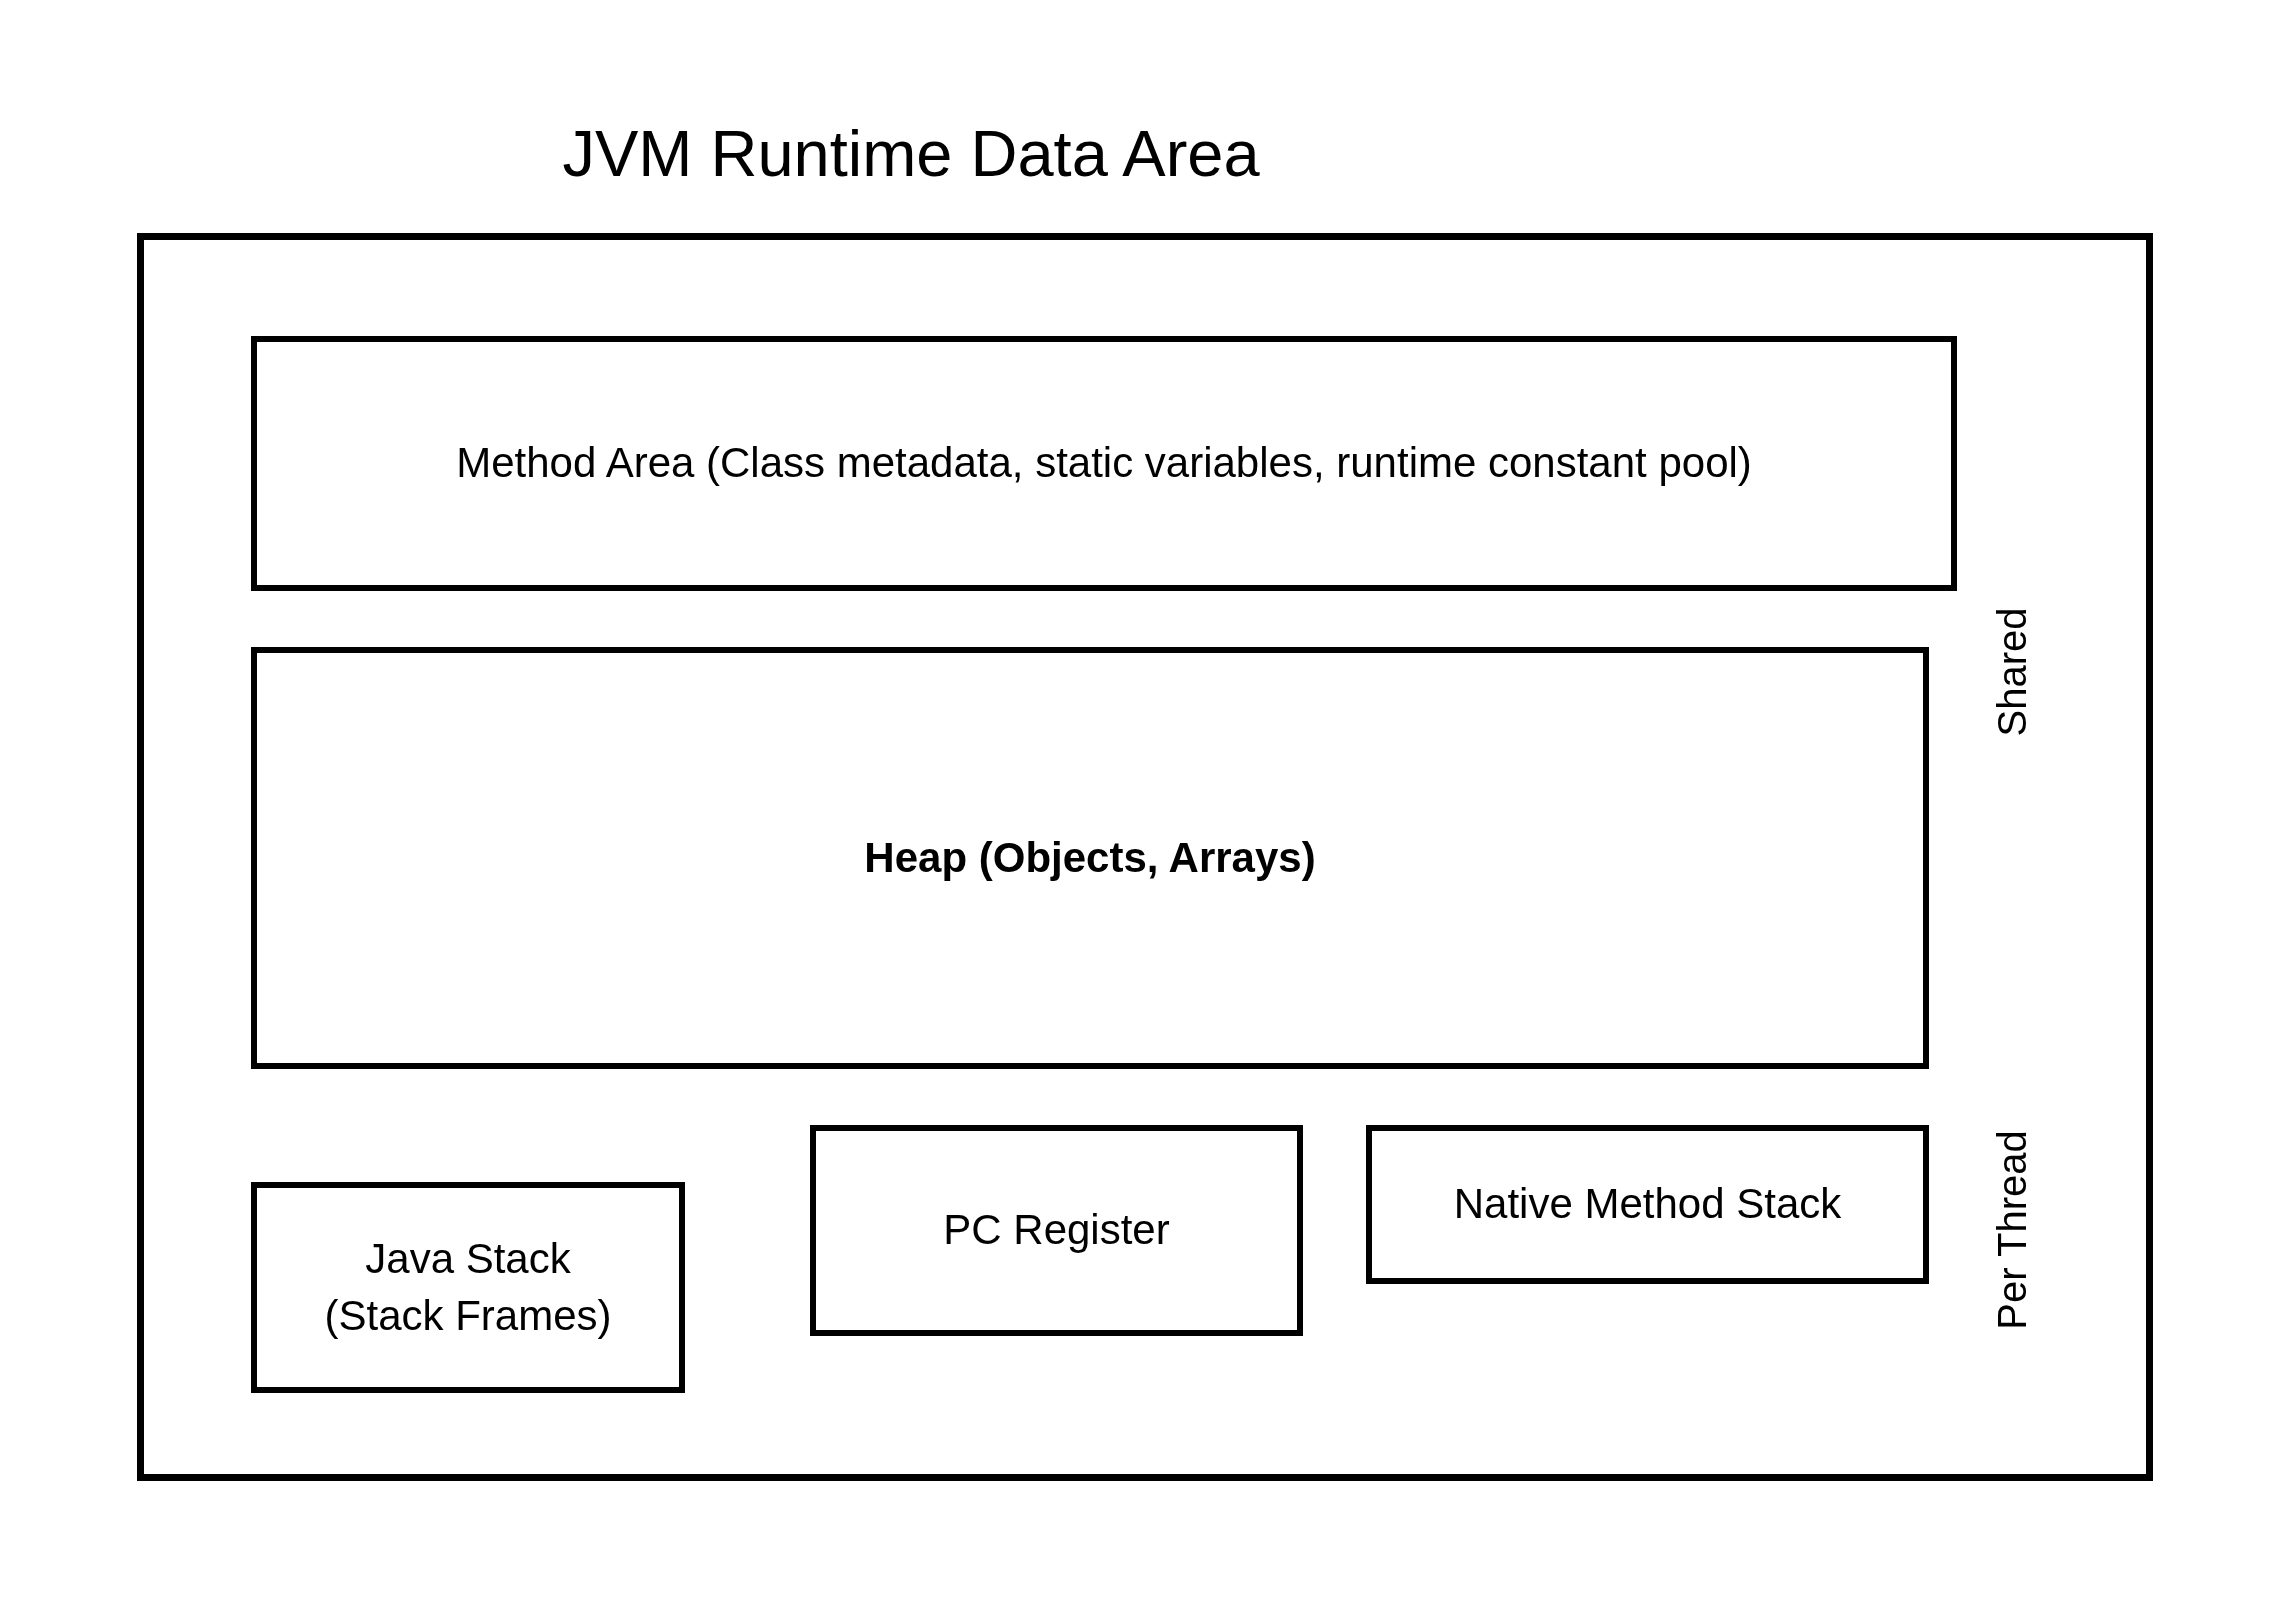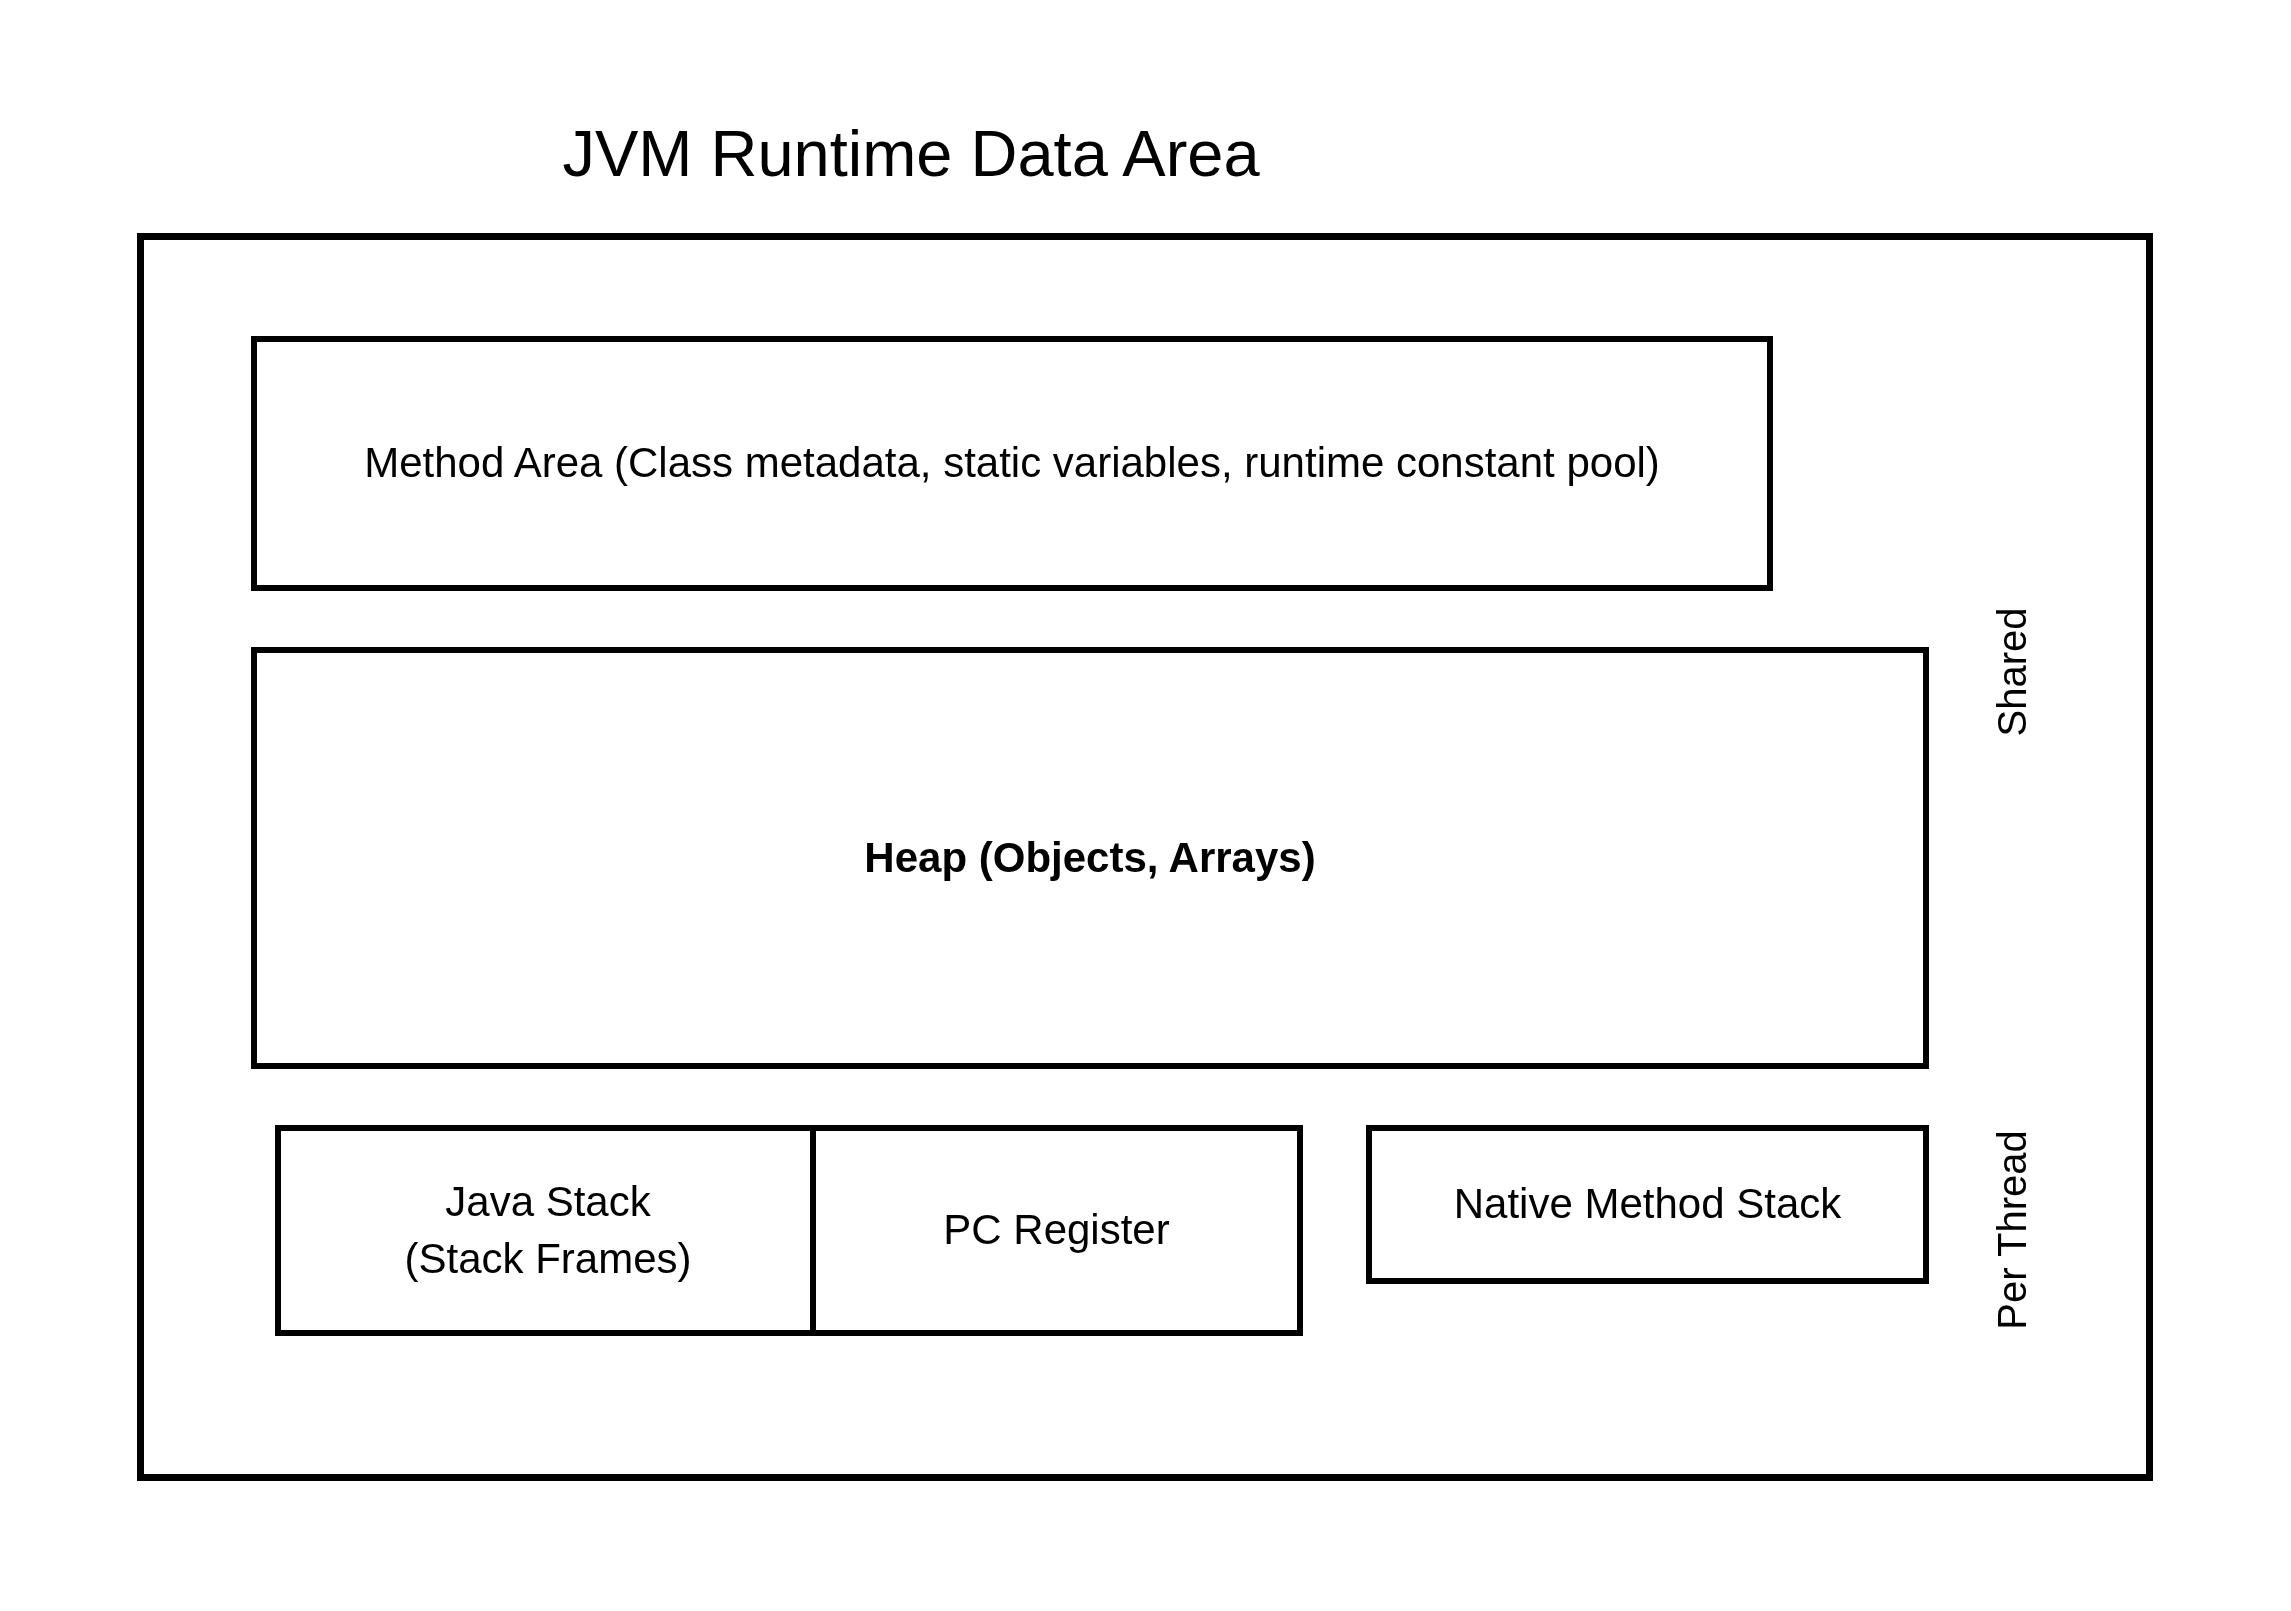--- a/index.html
+++ b/index.html
@@ -47,36 +47,35 @@
     align-items: center;
     justify-content: center;
     text-align: center;
     font-size: 42px;
     line-height: 1.35;
     white-space: pre-line;
   }
   .box-method-area {
     left: 251px;
     top: 336px;
-    width: 1522px;
+    width: 1706px;
     height: 255px;
   }
   .box-heap {
     left: 251px;
     top: 647px;
     width: 1678px;
     height: 422px;
     font-weight: bold;
   }
   .box-java-stack {
     left: 251px;
-    top: 1125px;
-    width: 546px;
+    top: 1182px;
+    width: 434px;
     height: 211px;
-    margin-left: 24px;
   }
   .box-pc-register {
     left: 810px;
     top: 1125px;
     width: 493px;
     height: 211px;
   }
   .box-native-method-stack {
     left: 1366px;
     top: 1125px;

